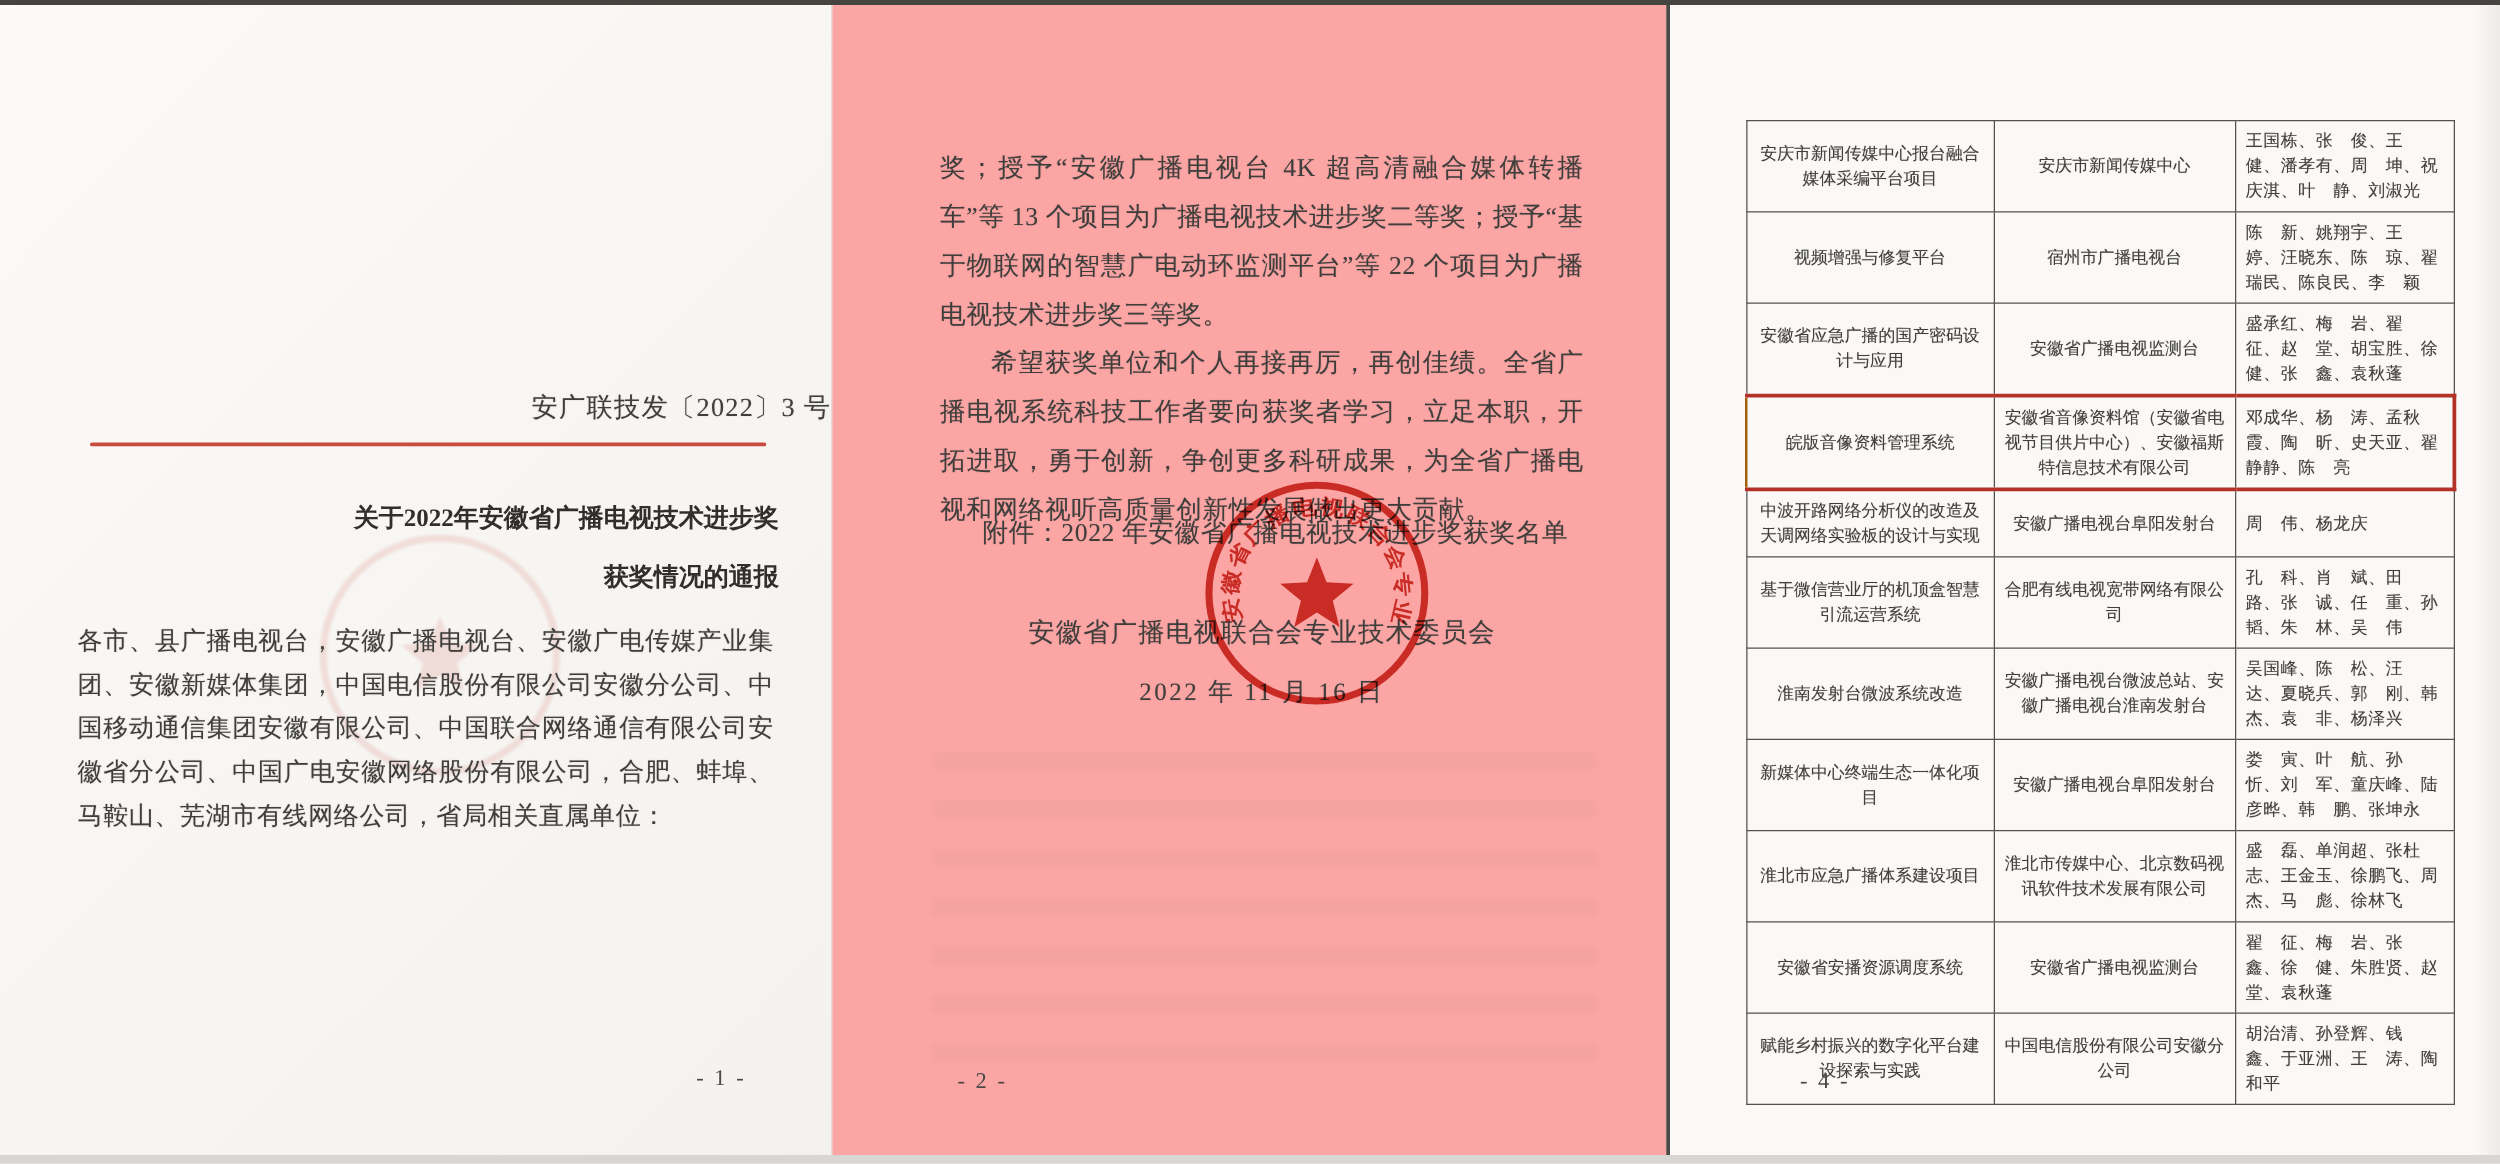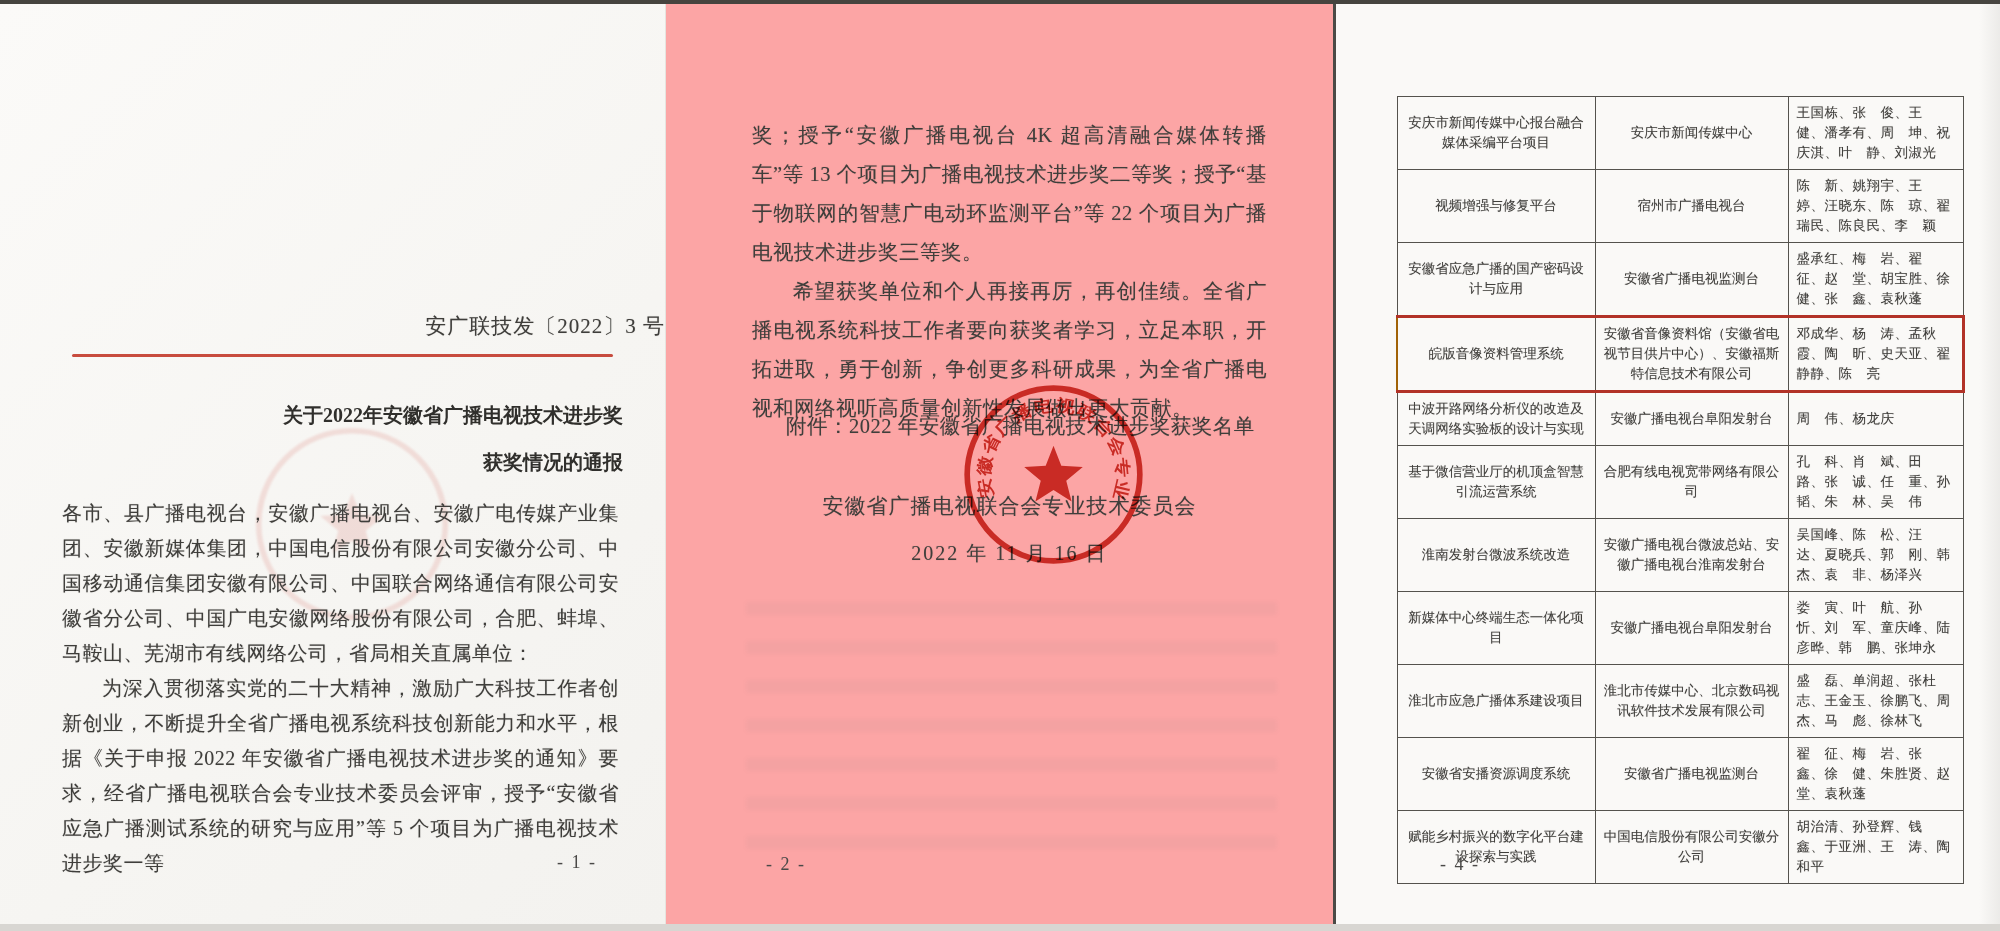--- a/index.html
+++ b/index.html
@@ -72,21 +72,20 @@
     <div>获奖情况的通报</div>
   </div>
 
   <svg class="ghost-seal" style="left:252px;top:420px;width:200px;height:200px;" viewBox="0 0 180 180">
     <circle cx="90" cy="90" r="84" fill="none" stroke="#c5281c" stroke-width="5"></circle>
     <polygon fill="#c5281c" points="90,62 97.6,81.5 118.5,82.7 102.4,96 107.6,116.3 90,105 72.4,116.3 77.6,96 61.5,82.7 82.4,81.5"></polygon>
   </svg>
 
   <div class="p1-body ink">
     <p>各市、县广播电视台，安徽广播电视台、安徽广电传媒产业集团、安徽新媒体集团，中国电信股份有限公司安徽分公司、中国移动通信集团安徽有限公司、中国联合网络通信有限公司安徽省分公司、中国广电安徽网络股份有限公司，合肥、蚌埠、马鞍山、芜湖市有线网络公司，省局相关直属单位：</p>
-    <p class="indent">为深入贯彻落实党的二十大精神，激励广大科技工作者创新创业，不断提升全省广播电视系统科技创新能力和水平，根据《关于申报 2022 年安徽省广播电视技术进步奖的通知》要求，经省广播电视联合会专业技术委员会评审，授予“安徽省应急广播测试系统的研究与应用”等 5 个项目为广播电视技术进步奖一等</p>
   </div>
   <div class="page-num p1-num">- 1 -</div>
 </div>
 
 <div class="page page2">
   <div class="p2-body ink">
     <p>奖；授予“安徽广播电视台 4K 超高清融合媒体转播车”等 13 个项目为广播电视技术进步奖二等奖；授予“基于物联网的智慧广电动环监测平台”等 22 个项目为广播电视技术进步奖三等奖。</p>
     <p class="indent">希望获奖单位和个人再接再厉，再创佳绩。全省广播电视系统科技工作者要向获奖者学习，立足本职，开拓进取，勇于创新，争创更多科研成果，为全省广播电视和网络视听高质量创新性发展做出更大贡献。</p>
   </div>
   <div class="attachment ink">附件：2022 年安徽省广播电视技术进步奖获奖名单</div>

